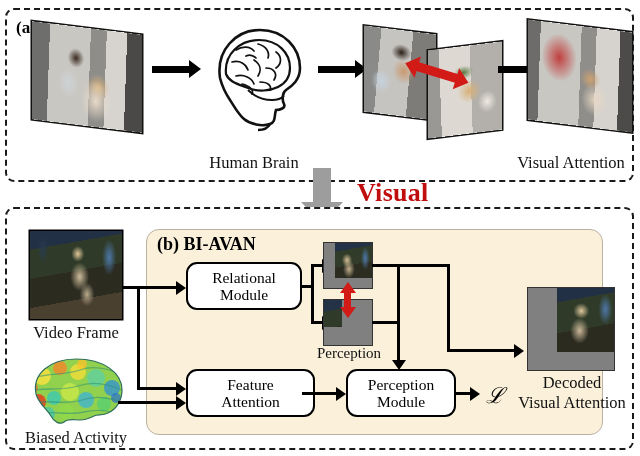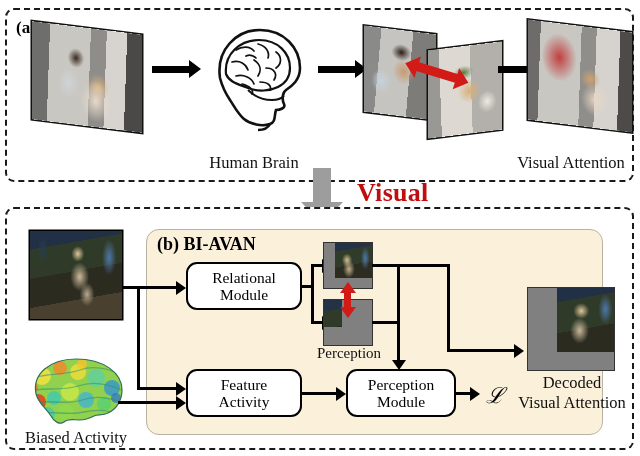--- a/index.html
+++ b/index.html
@@ -147,20 +147,21 @@
 
   <div class="vframe" style="left:30px;top:231px;width:92px;height:88px;
        background-image:
          radial-gradient(ellipse 9px 11px at 52% 26%, #e2c79a 0%, rgba(226,199,154,0) 72%),
          radial-gradient(ellipse 13px 20px at 54% 52%, #cdbb9a 0%, rgba(205,187,154,0) 72%),
          radial-gradient(ellipse 10px 16px at 62% 72%, #b9a98c 0%, rgba(185,169,140,0) 74%),
          radial-gradient(ellipse 10px 26px at 86% 30%, #4e77a8 0%, rgba(78,119,168,0) 70%),
          radial-gradient(ellipse 8px 20px at 14% 22%, #2a3b4d 0%, rgba(42,59,77,0) 72%),
          linear-gradient(170deg,#223046 0 18%,#2f3b28 18% 46%,#2b2b20 46% 74%,#4a4030 74% 100%);">
   </div>
+  <div class="cap" style="left:10px;top:323px;width:132px;">Video Frame</div>
 
   <svg class="brainimg" style="left:20px;top:354px;" width="110" height="72" viewBox="0 0 110 72">
     <defs>
       <clipPath id="bclip">
         <path d="M16 40 C12 20 30 5 56 5 C84 5 102 19 102 36 C102 48 95 56 88 59
                  C82 62 78 60 74 62 C70 64 66 66 60 66 C54 66 48 64 44 68
                  C40 71 34 68 31 62 C26 54 19 50 16 40 Z"></path>
       </clipPath>
     </defs>
     <g clip-path="url(#bclip)">
@@ -202,23 +203,23 @@
   <div class="head-r" style="left:176px;top:381.5px;"></div>
 
   <div class="ln" style="left:118px;top:401px;width:60px;height:3px;"></div>
   <div class="head-r" style="left:176px;top:395.5px;"></div>
 
   <div class="mod" style="left:186px;top:262px;width:116px;height:48px;">
     <span>Relational</span>
     <span>Module</span>
   </div>
 
-  <div class="mod" style="left:186px;top:369px;width:116px;height:48px;">
+  <div class="mod" style="left:186px;top:369px;width:129px;height:48px;">
     <span>Feature</span>
-    <span>Activity</span>
+    <span>Attention</span>
   </div>
 
   <div class="ln" style="left:302px;top:285px;width:12px;height:3px;"></div>
   <div class="ln" style="left:311px;top:264px;width:3px;height:60px;"></div>
   <div class="ln" style="left:311px;top:264px;width:14px;height:3px;"></div>
   <div class="head-r" style="left:322px;top:258.5px;"></div>
   <div class="ln" style="left:311px;top:321px;width:14px;height:3px;"></div>
   <div class="head-r" style="left:322px;top:315.5px;"></div>
 
   <div class="patch" style="left:324px;top:243px;width:48px;height:45px;

